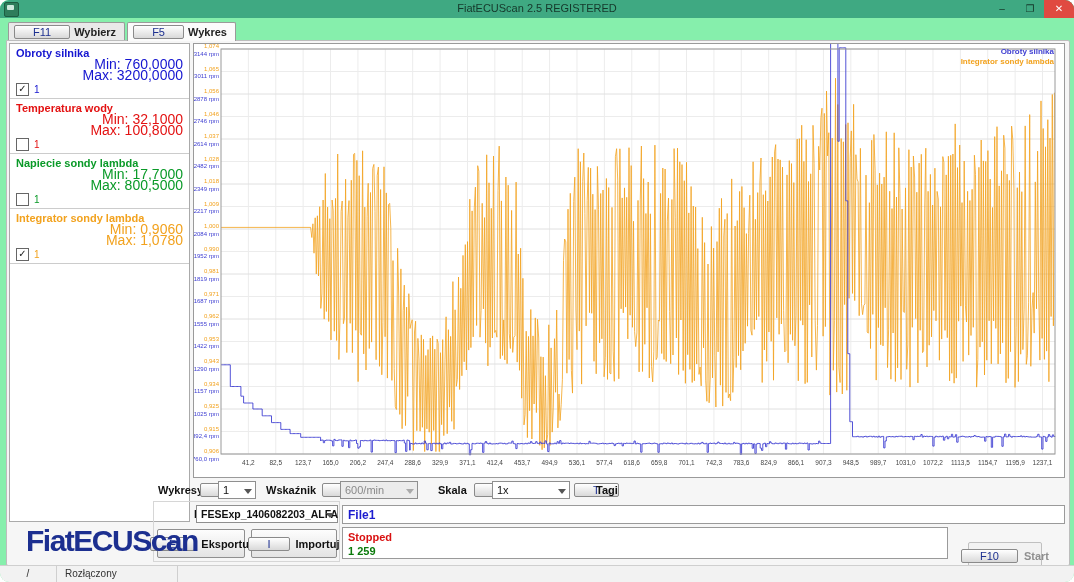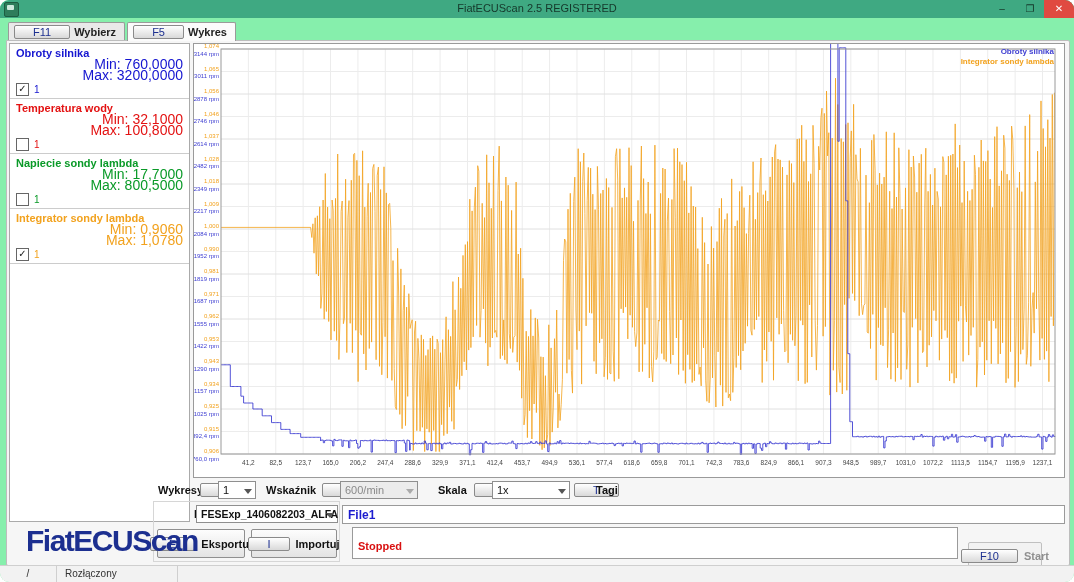--- a/index.html
+++ b/index.html
@@ -42,21 +42,21 @@
   .dd.disabled{background:#ececec;color:#8a8a8a;}
   .dd.disabled .arrow{border-top-color:#aaa;}
   .btn{position:absolute;display:flex;align-items:center;gap:6px;justify-content:center;
        background:linear-gradient(#fdfdfd,#e3e3e3);border:1px solid #8f8f8f;border-radius:2px;
        font-size:11px;font-weight:bold;color:#111;}
   .btn .key{color:#1c2f90;}
   .btn.disabled{color:#8f8f8f;background:#f2f2f2;border-color:#c0c0c0;}
   .filebox{position:absolute;left:342px;top:505px;width:723px;height:19px;background:#fff;border:1px solid #9a9a9a;
            font-size:12px;font-weight:bold;color:#1c1ccf;line-height:19px;padding-left:5px;box-sizing:border-box;}
   .statusbox{position:absolute;left:342px;top:527px;width:606px;height:32px;background:#fff;border:1px solid #9a9a9a;
-             padding:11px 5px;box-sizing:border-box;margin-left:10px;}
+             padding:2px 5px;box-sizing:border-box;}
   .stopped{font-size:11px;font-weight:bold;color:#d91111;line-height:14px;}
   .count{font-size:11px;font-weight:bold;color:#0a7a0a;line-height:14px;}
   .group{position:absolute;border:1px solid #d6d6d6;}
   
   .logo{position:absolute;left:26px;top:524px;font-size:30px;font-weight:bold;letter-spacing:-1.5px;color:#1c2f90;}
   
   .statusbar{position:absolute;left:0;top:565px;width:1074px;height:17px;background:#f2f2f2;border-top:1px solid #cfcfcf;display:flex;}
   .sb-cell{border-right:1px solid #cfcfcf;font-size:10px;color:#333;line-height:16px;padding:0 8px;}
 </style>
 </head>
@@ -295,20 +295,21 @@
   <div class="btn" style="left:157px;top:529px;width:86px;height:27px;">
     <span class="key">E</span>
     <span>Eksportuj</span>
   </div>
   <div class="btn" style="left:251px;top:529px;width:84px;height:27px;">
     <span class="key">I</span>
     <span>Importuj</span>
   </div>
   <div class="statusbox">
     <div class="stopped">Stopped</div>
+    <div class="count">1 259</div>
   </div>
   <div class="btn disabled" style="left:968px;top:531px;width:72px;height:25px;margin-top:11px;">
     <span class="key dim">F10</span>
     <span>Start</span>
   </div>
 
   <div class="logo">FiatECUScan</div>
 
   <div class="statusbar">
     <div class="sb-cell" style="width:40px;text-align:center;">/</div>

